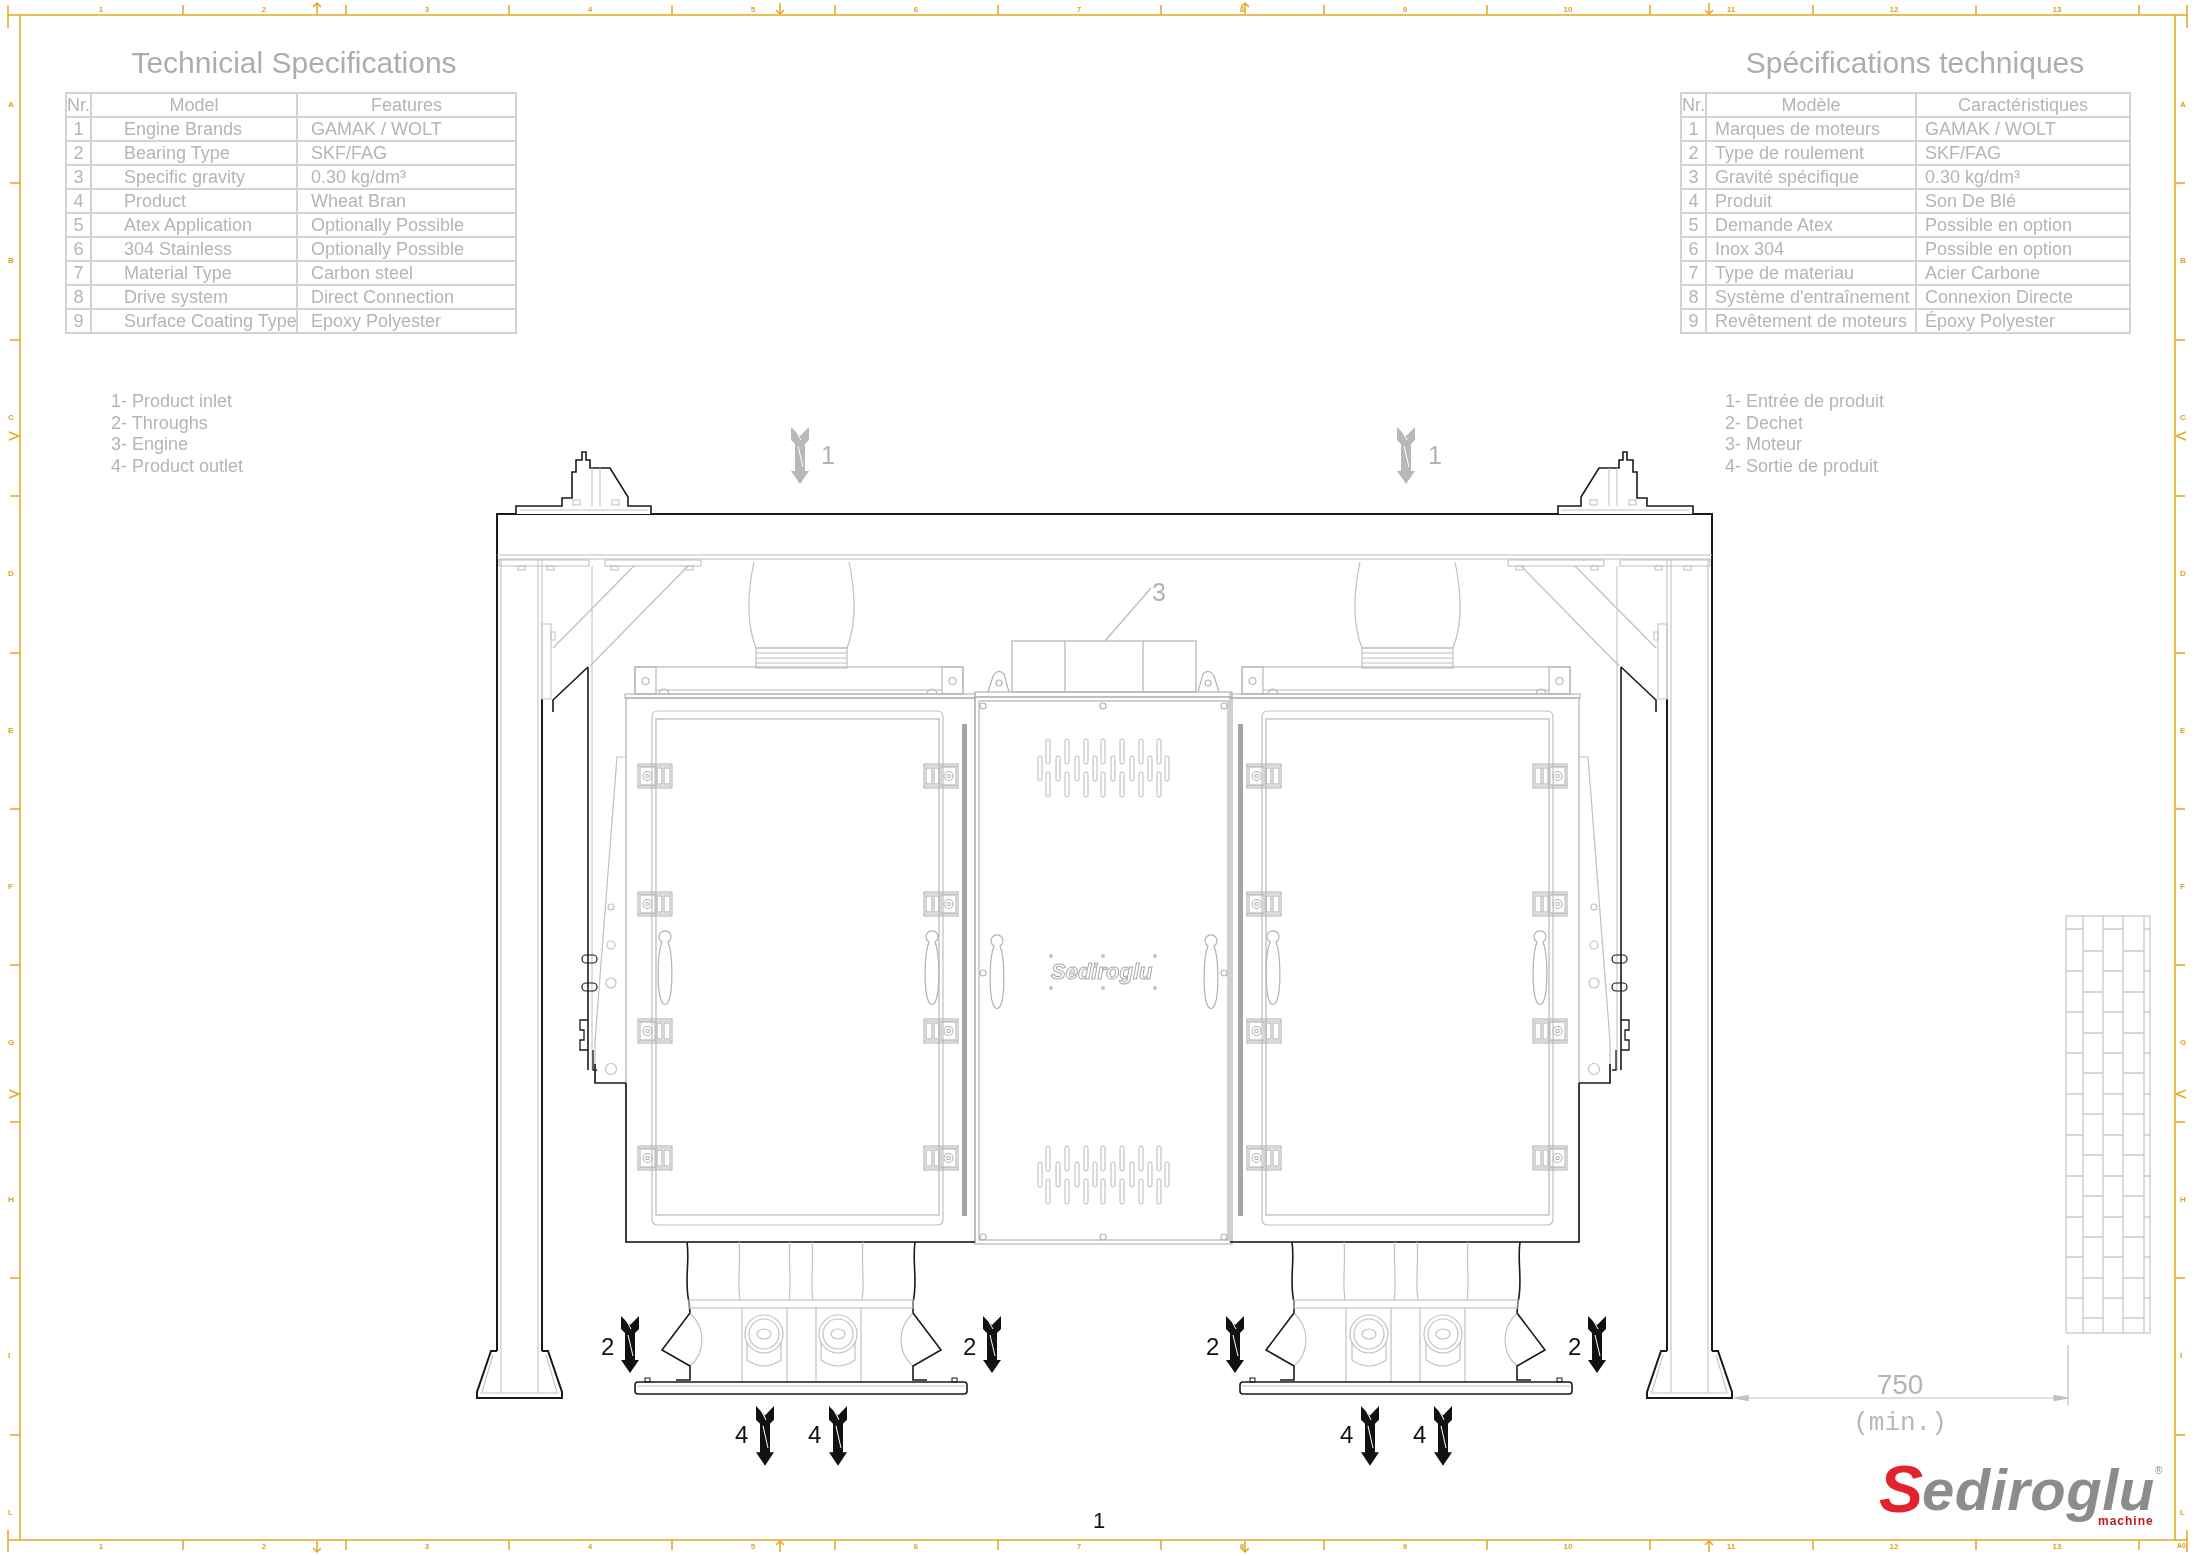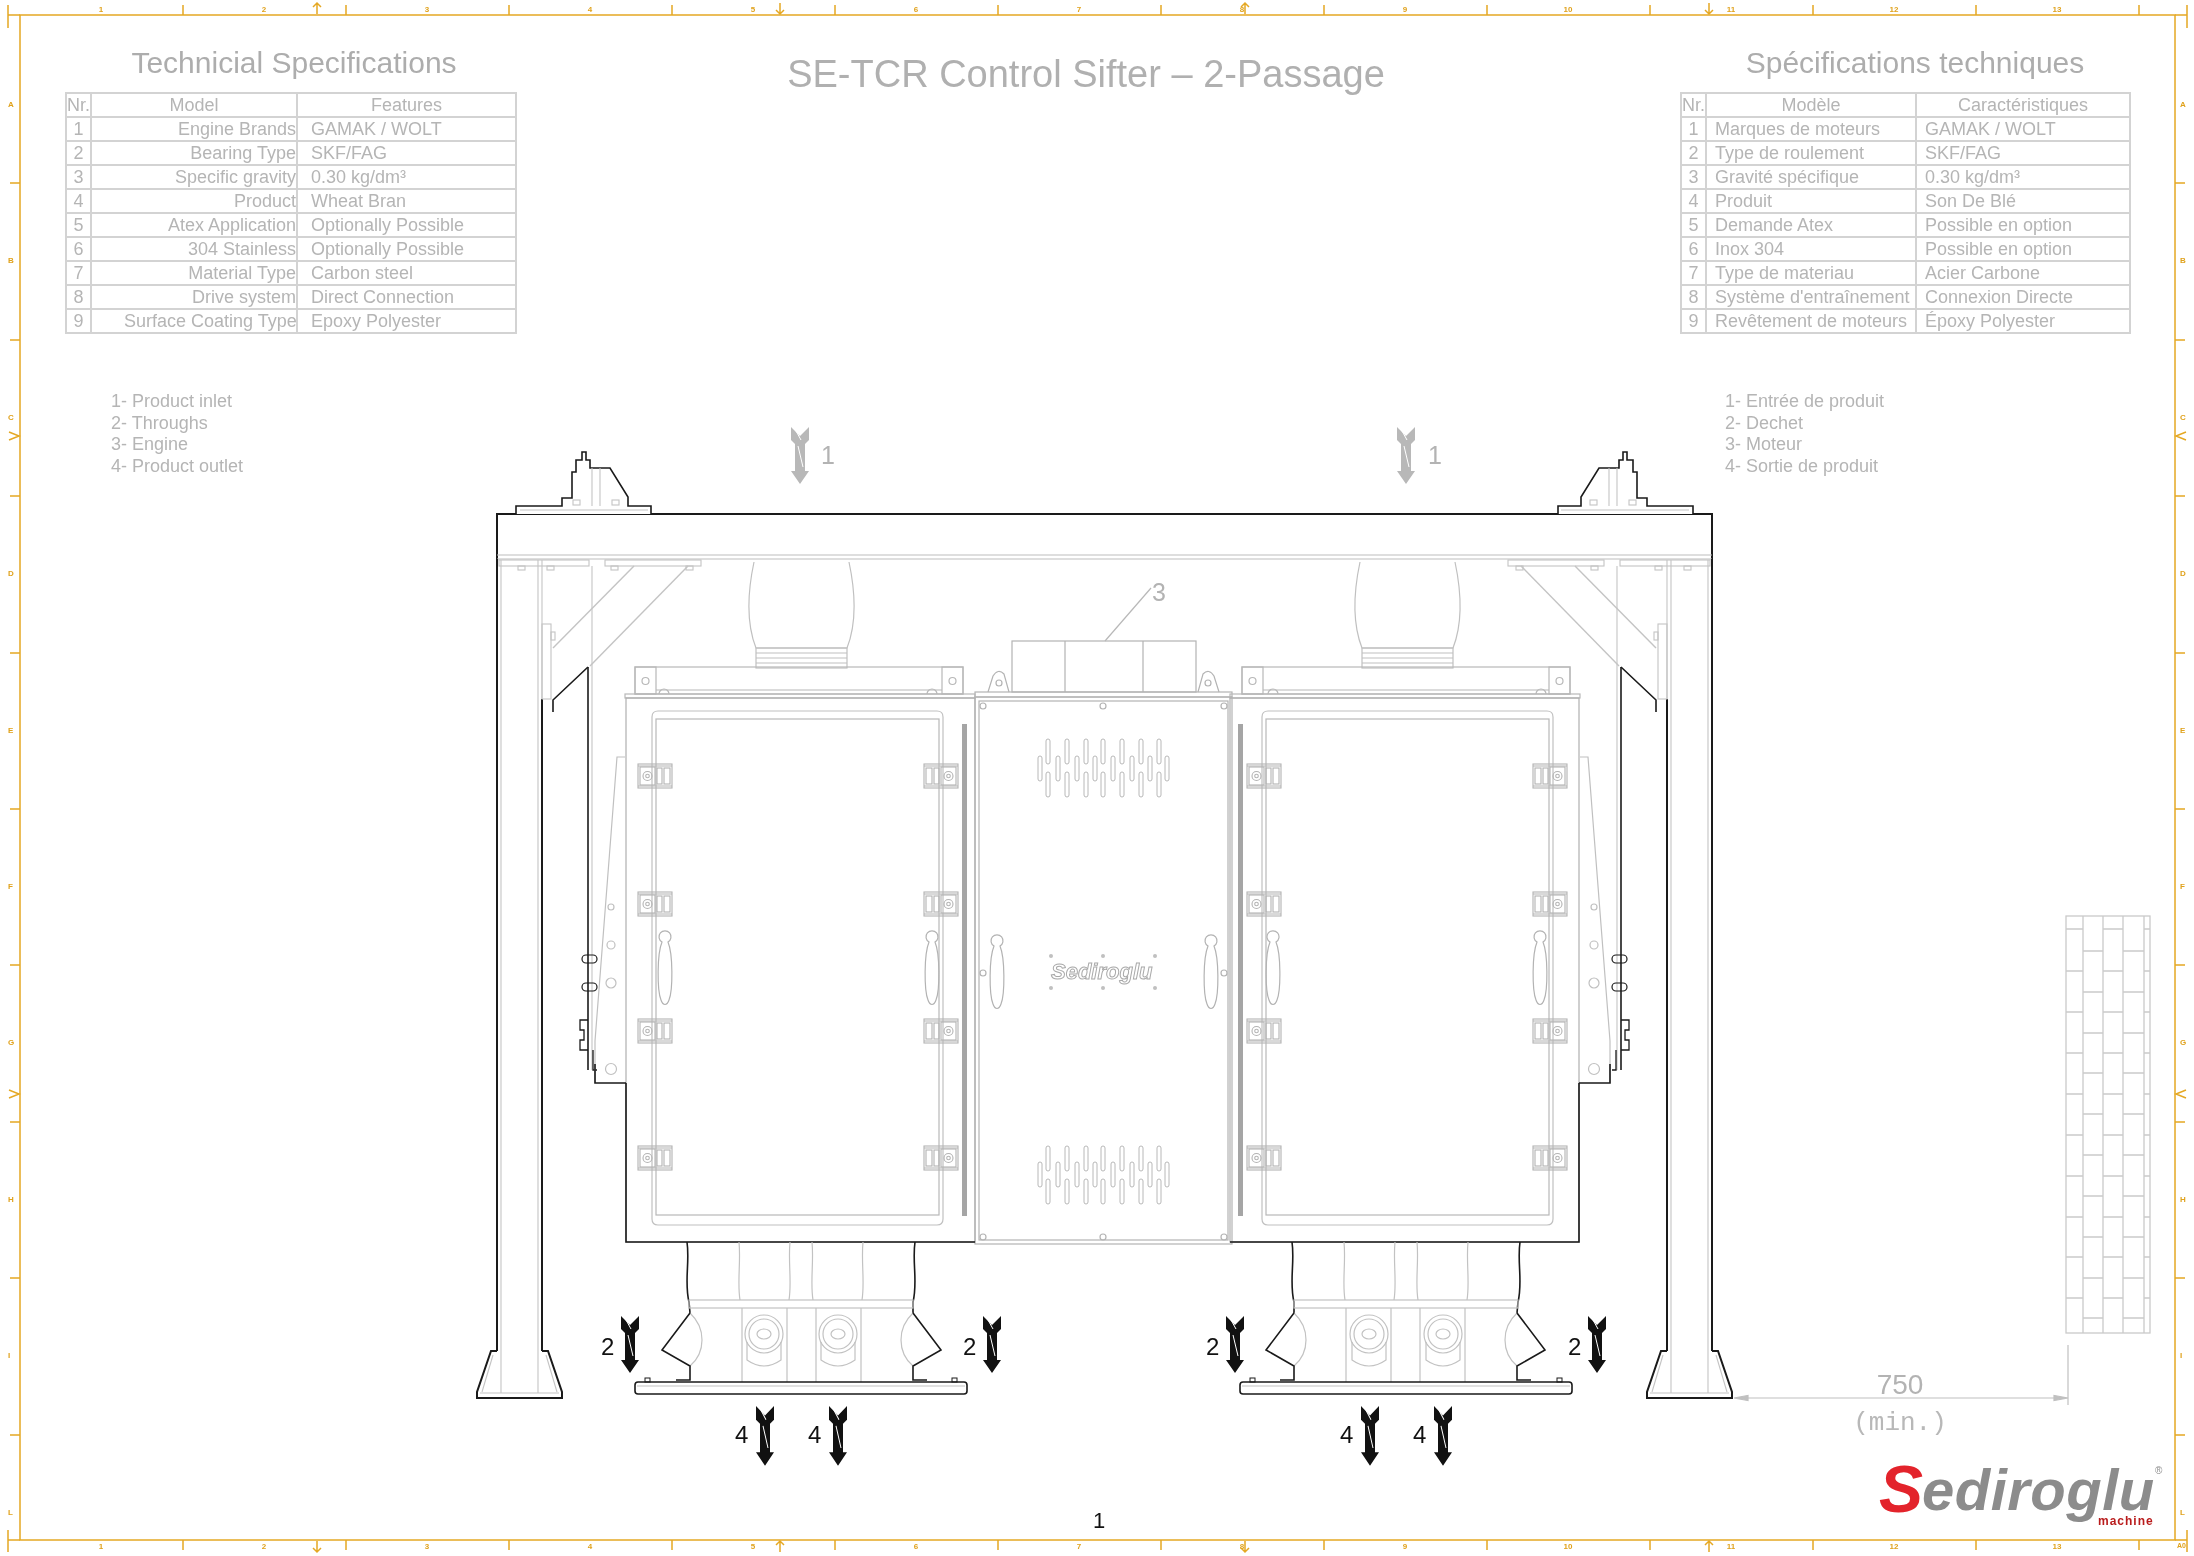--- a/index.html
+++ b/index.html
@@ -5,21 +5,21 @@
   html,body{margin:0;padding:0;background:#fff;}
   #canvas{position:relative;width:2194px;height:1556px;background:#ffffff;overflow:hidden;font-family:"Liberation Sans",sans-serif;}
   .abs{position:absolute;line-height:1;white-space:nowrap;}
   .main-title{font-size:38px;color:#b0b0b0;transform:translateX(-50%);}
   .spec-title{font-size:30px;color:#adadad;text-align:center;width:450px;}
   table.spec{position:absolute;border-collapse:collapse;table-layout:fixed;font-size:18px;color:#b5b5b5;}
   table.spec td, table.spec th{border:2px solid #d3d3d3;height:22px;line-height:22px;padding:0;font-weight:normal;overflow:hidden;white-space:nowrap;}
   table.spec th{text-align:center;}
   table.spec td.nr, table.spec th.nr{text-align:center;}
   table.spec th.nr{text-align:left;}
-  #spec-en td.m{padding-left:32px;text-align:right;} #spec-en td.f{padding-left:13px;}
+  #spec-en td.m{padding-left:32px;} #spec-en td.f{padding-left:13px;}
   #spec-fr td.m{padding-left:8px;} #spec-fr td.f{padding-left:8px;}
   .legend{font-size:18px;color:#b5b5b5;line-height:21.7px;margin-left:46px;}
   .callout-gray{font-size:25px;color:#b3b3b3;}
   .callout-black{font-size:24px;color:#111;}
   .dim-val{font-size:28px;color:#b3b3b3;transform:translateX(-50%);}
   .dim-note{font-size:26px;color:#b8b8b8;font-family:Liberation Mono, monospace;transform:translateX(-50%);}
   .page-no{font-size:22px;color:#111;}
   .ruler{font-size:8px;font-weight:bold;color:#e0a21c;transform:translateX(-50%);}
   .ruler-v{font-size:8px;font-weight:bold;color:#e0a21c;}
   .panel-brand{font-size:22px;font-weight:bold;font-style:italic;color:#ffffff;-webkit-text-stroke:1px #a9a9a9;}
@@ -322,21 +322,20 @@
                M2083,1073 H2103 M2123,1073 H2144
                M2083,1114 H2103 M2123,1114 H2144
                M2083,1155 H2103 M2123,1155 H2144
                M2083,1196 H2103 M2123,1196 H2144
                M2083,1237 H2103 M2123,1237 H2144
                M2083,1278 H2103 M2123,1278 H2144
                M2083,1318 H2103 M2123,1318 H2144"></path>
     </g>
   </svg>
 
-  <div class="abs main-title" style="left:1086px;top:55px">SE-TCR Control Sifter – 2-Passage</div>
 
   <div class="abs spec-title" style="left:69px;top:48px">Technicial Specifications</div>
   <div class="abs spec-title" style="left:1690px;top:48px">Spécifications techniques</div>
 
   <table class="spec" id="spec-en" style="left:65px;top:92px;width:450px">
     <colgroup>
         <col style="width:25px">
         <col style="width:206px">
         <col style="width:219px">
       </colgroup>

